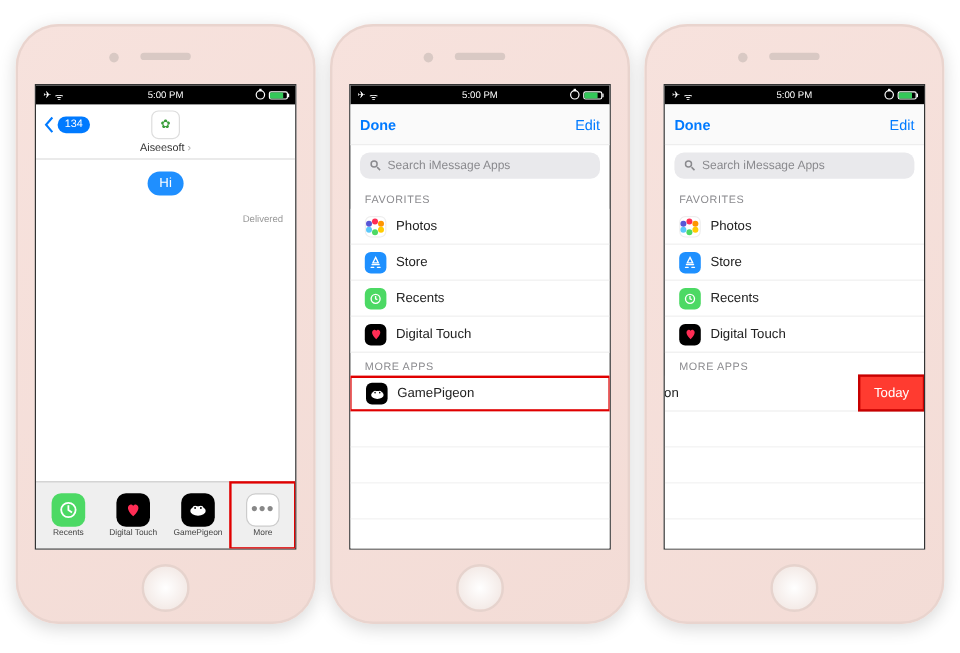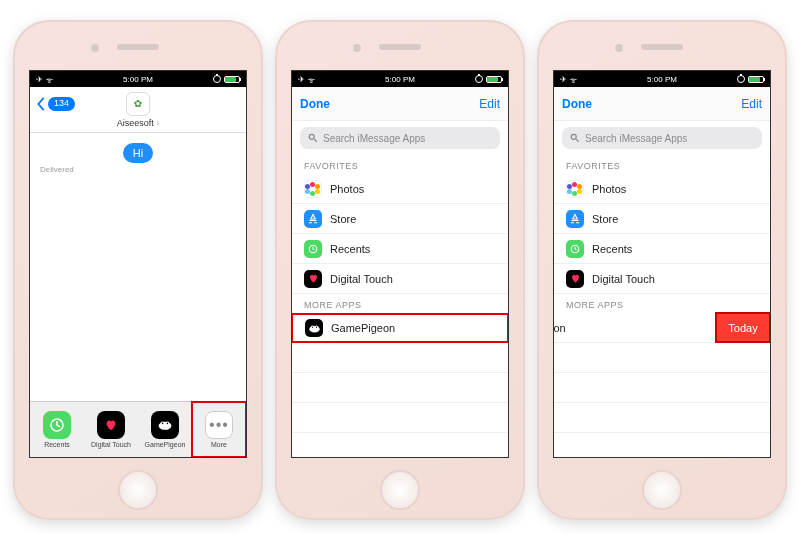--- a/index.html
+++ b/index.html
@@ -66,21 +66,21 @@
   .back-arrow svg{width:10px;height:14px;}
   .back-badge{background:#007aff;color:#fff;border-radius:9px;padding:1px 6px;font-size:9px;}
   .contact{display:flex;flex-direction:column;align-items:center;gap:2px;}
   .contact-icon{width:24px;height:24px;border-radius:6px;border:1px solid #ddd;display:flex;align-items:center;justify-content:center;font-size:10px;color:#3b9e3b;}
   .contact-name{font-size:9px;color:#333;}
   .contact-name::after{content:" ›";color:#aaa;}
   .thread{padding:10px;}
   .thread-meta{text-align:center;font-size:8px;color:#9a9a9a;margin-bottom:6px;}
   .bubble-row{display:flex;justify-content:center;}
   .bubble{background:#1f8fff;color:#fff;padding:4px 10px;border-radius:12px;font-size:11px;}
-  .delivered{text-align:left;font-size:8px;color:#9a9a9a;margin-top:2px;}
+  .delivered{text-align:right;font-size:8px;color:#9a9a9a;margin-top:15px;}
   .app-drawer{position:absolute;bottom:0;left:0;right:0;height:56px;background:#efefef;border-top:1px solid #ccc;display:flex;}
   .drawer-item{flex:1;display:flex;flex-direction:column;align-items:center;justify-content:center;gap:2px;}
   .di-icon{width:28px;height:28px;border-radius:8px;display:flex;align-items:center;justify-content:center;color:#fff;}
   .di-label{font-size:7px;color:#444;}
   .ic-recents{background:#4cd964;}
   .ic-dt{background:#000;}
   .ic-gp{background:#000;}
   .ic-more{background:#fff;border:1px solid #ccc;color:#888;font-size:16px;letter-spacing:1px;}
   .hilite{outline:2px solid #e00000;outline-offset:-1px;}
 

